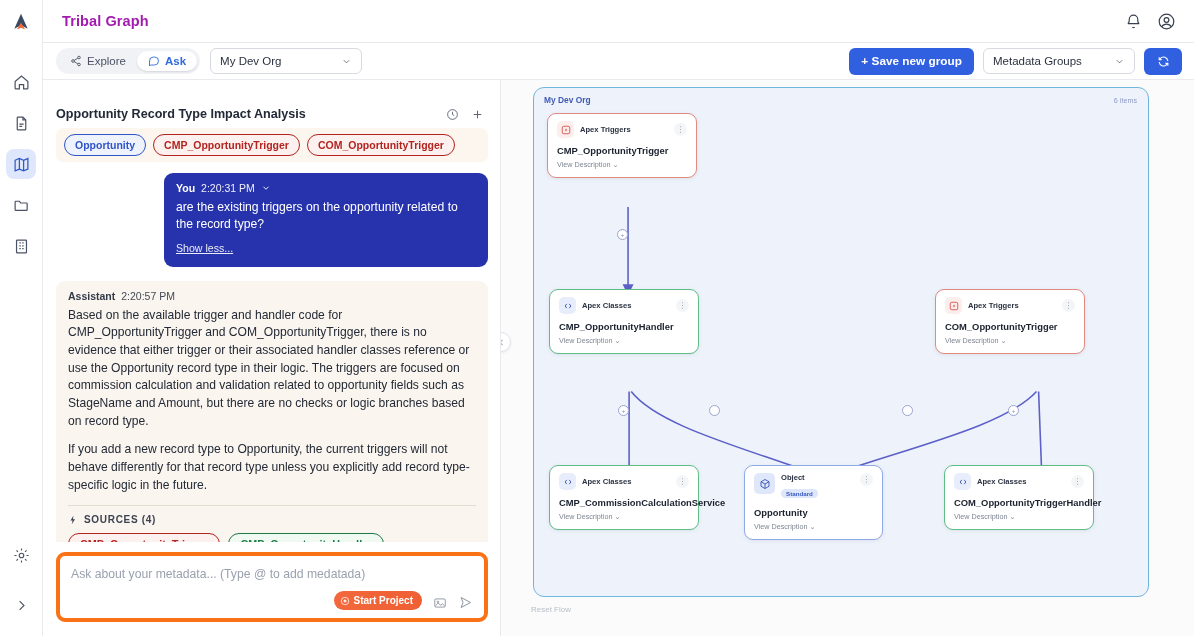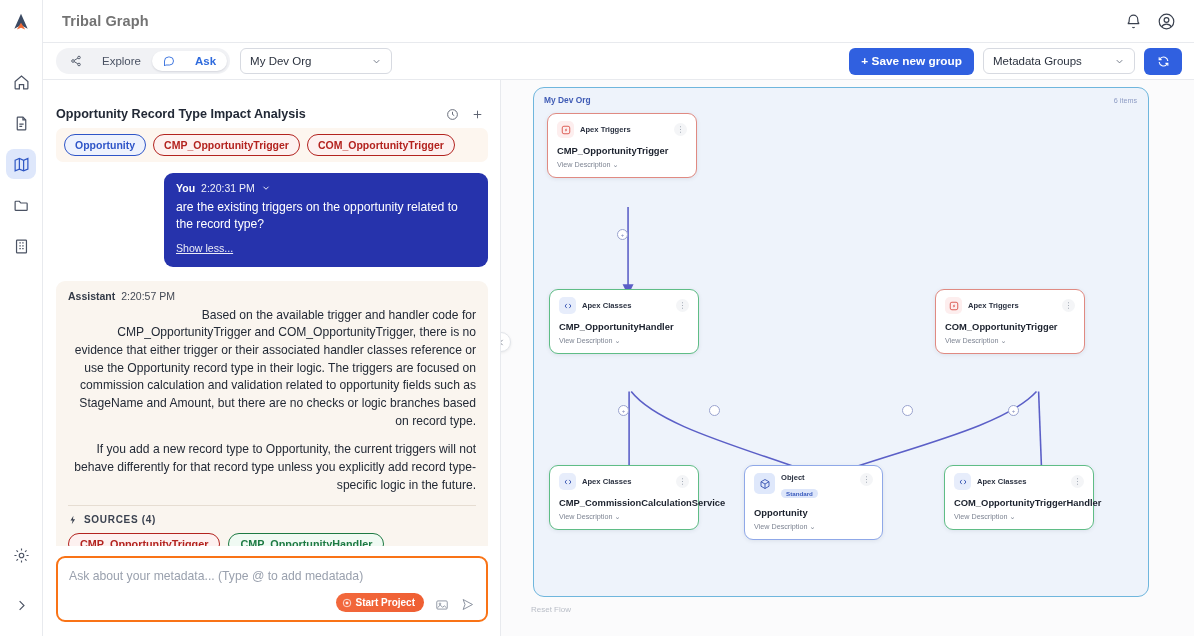--- a/index.html
+++ b/index.html
@@ -30,36 +30,36 @@
 
   
   .main { flex: 1; display: flex; flex-direction: column; min-width: 0; }
 
   
   .topbar {
     height: 43px; border-bottom: 1px solid #e8eaee;
     display: flex; align-items: center; padding: 0 18px 0 19px;
     background: #fff; flex: 0 0 43px;
   }
-  .app-title { font-size: 14.5px; font-weight: 700; color: #737373; letter-spacing: .1px;}
+  .app-title { font-size: 14.5px; font-weight: 700; color: #a21caf; letter-spacing: .1px;}
   .topbar-right { margin-left: auto; display: flex; align-items: center; gap: 15px; color: #39404e; }
   .icon-btn { cursor: pointer; display: flex; align-items: center; justify-content: center; }
 
   
   .toolbar {
     height: 37px; border-bottom: 1px solid #e8eaee; background: #fff;
     display: flex; align-items: center; padding: 0 12px 0 13px; gap: 10px;
     flex: 0 0 37px;
   }
   .seg {
     display: flex; align-items: center; background: #f1f2f5;
     border-radius: 16px; padding: 3px; height: 26px;
   }
   .seg-item {
-    display: flex; align-items: center; gap: 20px;
+    display: flex; align-items: center; gap: 5px;
     padding: 0 11px; height: 20px; border-radius: 13px;
     font-size: 11.5px; color: #4a5263; cursor: pointer; white-space: nowrap;
   }
   .seg-item.active { background: #fff; color: #2f6bdd; font-weight: 700;
     box-shadow: 0 1px 2px rgba(20,30,60,.13); }
   .select {
     height: 26px; min-width: 152px; border: 1px solid #d7dae1; border-radius: 6px;
     background: #fff; display: flex; align-items: center; padding: 0 9px;
     font-size: 11.5px; color: #2b323f; cursor: pointer; gap: 6px;
   }
@@ -114,37 +114,37 @@
   .msg-meta { font-size: 10.5px; font-weight: 700; display: flex; align-items: center; gap: 6px; margin-bottom: 5px; }
   .msg-meta .time { font-weight: 400; opacity: .92; }
   .msg-text { font-size: 12.2px; line-height: 1.38; }
   .show-less { font-size: 10.6px; text-decoration: underline; opacity: .9; margin-top: 9px; display: inline-block; cursor: pointer; }
 
   .msg-assistant {
     background: #faf5ef; border-radius: 9px; padding: 9px 12px 11px;
     color: #232a36; margin-bottom: 8px;
   }
   .msg-assistant .msg-meta { color: #333a47; }
-  .assist-p { font-size: 12.1px; line-height: 1.46; margin-bottom: 11px; text-align: right; }
+  .assist-p { font-size: 12.1px; line-height: 1.46; margin-bottom: 11px; }
   .assist-p:last-of-type { margin-bottom: 4px; }
   .sources-div { border-top: 1px solid #e6ddd2; margin: 4px 0 8px; }
   .sources-label {
     display: flex; align-items: center; gap: 6px; font-size: 10px; font-weight: 700;
     letter-spacing: .7px; color: #3b4250; margin-bottom: 8px;
   }
   .sources-rows { display: flex; flex-direction: column; gap: 6px; }
   .sources-row { display: flex; gap: 8px; }
   .src-pill { border-radius: 14px; padding: 4px 11px; font-size: 10.8px; font-weight: 700; cursor: pointer; }
   .src-pill.red { border: 1.4px solid #b3231f; color: #b3231f; background: #fdf1f0; }
   .src-pill.green { border: 1.4px solid #1d7a43; color: #1d7a43; background: #f0faf3; }
 
   
   .composer-wrap { padding: 10px 12px 14px 13px; }
   .composer {
-    border: 2px solid #f97316; border-radius: 9px; background: #fff;
+    border: 4px solid #f97316; border-radius: 9px; background: #fff;
     padding: 11px 11px 8px; min-height: 62px; display: flex; flex-direction: column;
   }
   .composer-input {
     border: none; outline: none; font-size: 12.2px; color: #2b323f; width: 100%;
     font-family: inherit; background: transparent; padding: 0; margin-bottom: 10px;
   }
   .composer-input::placeholder { color: #9aa1ae; }
   .composer-actions { display: flex; align-items: flex-end; gap: 11px; margin-left: auto; }
   .start-project {
     background: linear-gradient(90deg,#f2683c,#ef5f33); color: #fff; border: none;

